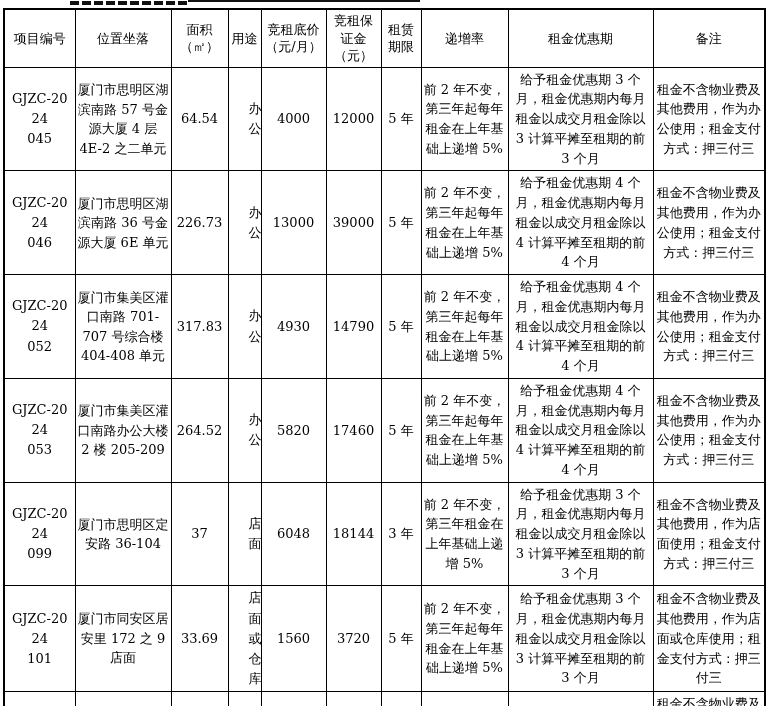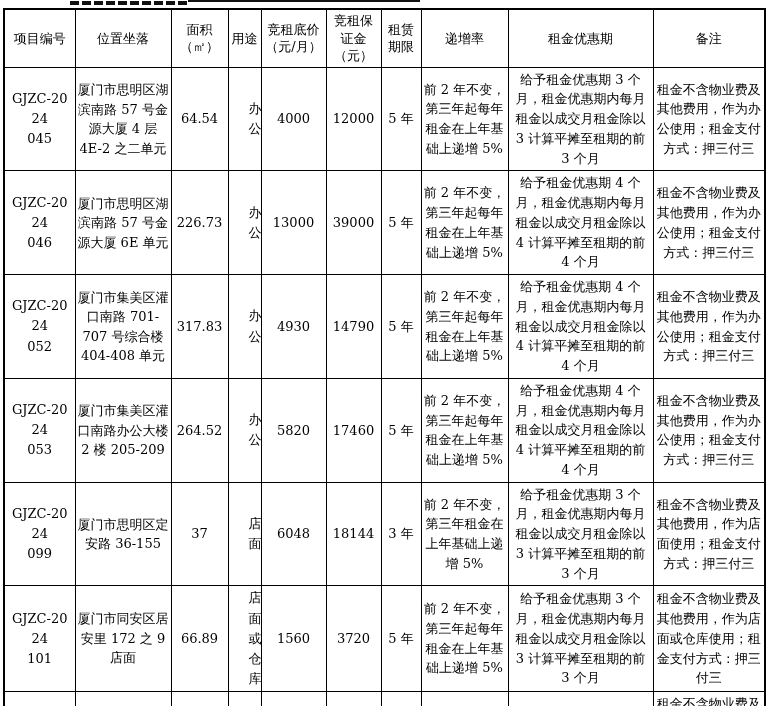--- a/index.html
+++ b/index.html
@@ -100,21 +100,21 @@
         <td class="cell-rent">4000</td>
         <td class="cell-dep">12000</td>
         <td class="cell-term">5 年</td>
         <td class="cell-esc">前 2 年不变，第三年起每年租金在上年基础上递增 5%</td>
         <td class="cell-disc">给予租金优惠期 3 个月，租金优惠期内每月租金以成交月租金除以 3 计算平摊至租期的前 3 个月</td>
         <td class="cell-note">租金不含物业费及其他费用，作为办公使用；租金支付方式：押三付三</td>
       </tr>
         <tr class="r1">
         <td class="cell-id">GJZC-2024
 046</td>
-        <td class="cell-loc">厦门市思明区湖滨南路 57 号金源大厦 6E 单元</td>
+        <td class="cell-loc">厦门市思明区湖滨南路 36 号金源大厦 6E 单元</td>
         <td class="cell-area">226.73</td>
         <td class="cell-use">办公</td>
         <td class="cell-rent">13000</td>
         <td class="cell-dep">39000</td>
         <td class="cell-term">5 年</td>
         <td class="cell-esc">前 2 年不变，第三年起每年租金在上年基础上递增 5%</td>
         <td class="cell-disc">给予租金优惠期 4 个月，租金优惠期内每月租金以成交月租金除以 4 计算平摊至租期的前 4 个月</td>
         <td class="cell-note">租金不含物业费及其他费用，作为办公使用；租金支付方式：押三付三</td>
       </tr>
         <tr class="r2">
@@ -139,35 +139,35 @@
         <td class="cell-rent">5820</td>
         <td class="cell-dep">17460</td>
         <td class="cell-term">5 年</td>
         <td class="cell-esc">前 2 年不变，第三年起每年租金在上年基础上递增 5%</td>
         <td class="cell-disc">给予租金优惠期 4 个月，租金优惠期内每月租金以成交月租金除以 4 计算平摊至租期的前 4 个月</td>
         <td class="cell-note">租金不含物业费及其他费用，作为办公使用；租金支付方式：押三付三</td>
       </tr>
         <tr class="r4">
         <td class="cell-id">GJZC-2024
 099</td>
-        <td class="cell-loc">厦门市思明区定安路 36-155</td>
+        <td class="cell-loc">厦门市思明区定安路 36-104</td>
         <td class="cell-area">37</td>
         <td class="cell-use">店面</td>
         <td class="cell-rent">6048</td>
         <td class="cell-dep">18144</td>
         <td class="cell-term">3 年</td>
         <td class="cell-esc">前 2 年不变，第三年租金在上年基础上递增 5%</td>
         <td class="cell-disc">给予租金优惠期 3 个月，租金优惠期内每月租金以成交月租金除以 3 计算平摊至租期的前 3 个月</td>
         <td class="cell-note">租金不含物业费及其他费用，作为店面使用；租金支付方式：押三付三</td>
       </tr>
         <tr class="r5">
         <td class="cell-id">GJZC-2024
 101</td>
         <td class="cell-loc">厦门市同安区居安里 172 之 9 店面</td>
-        <td class="cell-area">66.89</td>
+        <td class="cell-area">33.69</td>
         <td class="cell-use">店面或仓库</td>
         <td class="cell-rent">1560</td>
         <td class="cell-dep">3720</td>
         <td class="cell-term">5 年</td>
         <td class="cell-esc">前 2 年不变，第三年起每年租金在上年基础上递增 5%</td>
         <td class="cell-disc">给予租金优惠期 3 个月，租金优惠期内每月租金以成交月租金除以 3 计算平摊至租期的前 3 个月</td>
         <td class="cell-note">租金不含物业费及其他费用，作为店面或仓库使用；租金支付方式：押三付三</td>
       </tr>
         <tr class="r6">
         <td class="cell-id">GJZC-2024

